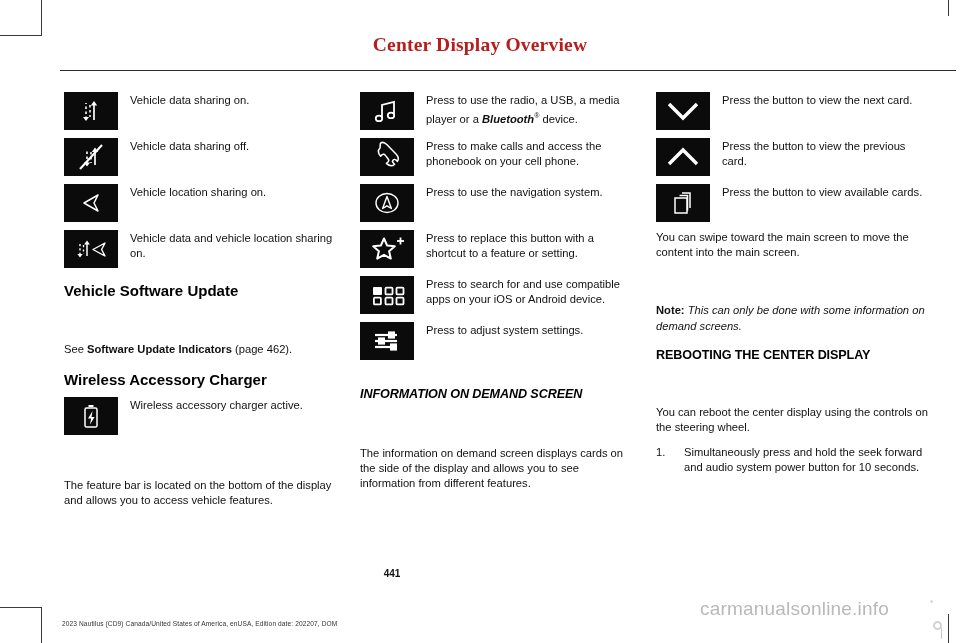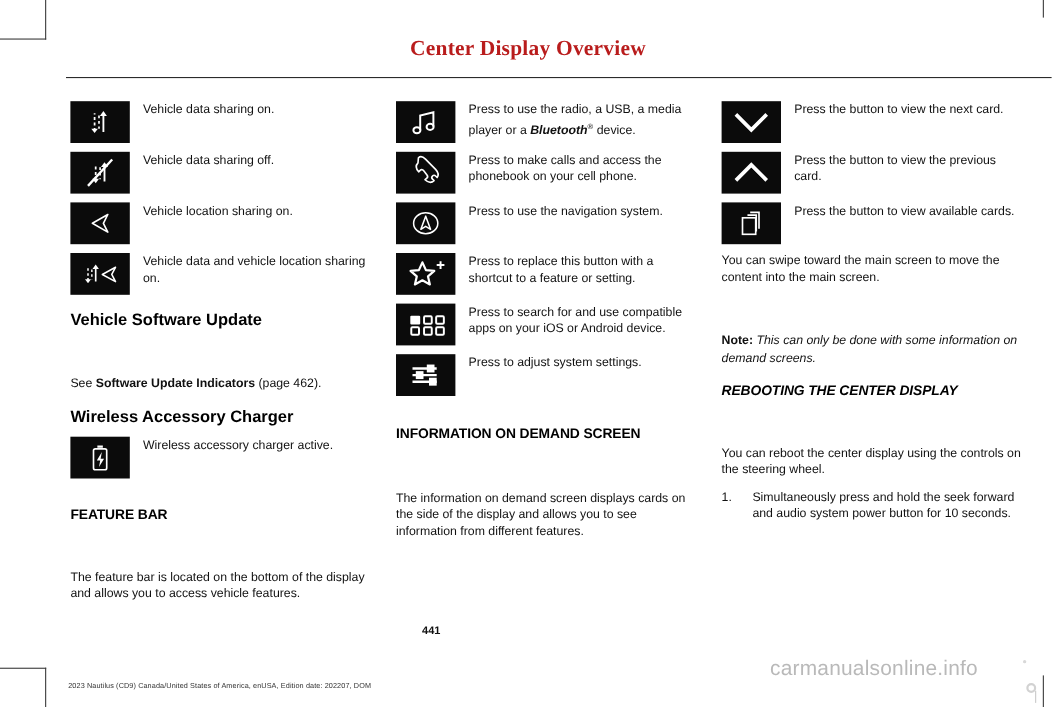--- a/index.html
+++ b/index.html
@@ -184,21 +184,20 @@
         <g fill="none" stroke="#fff" stroke-width="1.5">
           <rect x="21" y="11" width="12" height="19" rx="1.6"></rect>
           <path d="M24.5 9 h5" stroke-width="2"></path>
         </g>
         <path d="M28.6 14 L24 21.6 h3.1 L26 27.5 L30.6 20 h-3.1 z" fill="#fff"></path>
       </svg>
     </div>
     <div class="irow-text">Wireless accessory charger active.</div>
   </div>
 
-  <h2 class="sec caps" style="margin-top:26px;">FEATURE BAR</h2>
   <p class="body">The feature bar is located on the bottom of the display and allows you to access vehicle features.</p>
 </div>
 
 <div class="col col-mid">
 
   <div class="irow">
     <div class="icon-box">
       <svg width="54" height="38" viewBox="0 0 54 38">
         <g fill="none" stroke="#fff" stroke-width="1.8">
           <path d="M22 26 V13 L34 10 V23"></path>
@@ -269,21 +268,21 @@
           <path d="M15 19 h22" stroke-width="2.2"></path>
           <rect x="19" y="16.4" width="5" height="5.2"></rect>
           <path d="M15 25 h22" stroke-width="2.2"></path>
           <rect x="31" y="22.4" width="5" height="5.2"></rect>
         </g>
       </svg>
     </div>
     <div class="irow-text">Press to adjust system settings.</div>
   </div>
 
-  <h2 class="sec caps" style="margin-top:26px; line-height:17px;">INFORMATION ON DEMAND SCREEN</h2>
+  <h2 class="sec caps" style="margin-top:26px; line-height:17px;font-style:italic;">INFORMATION ON DEMAND SCREEN</h2>
   <p class="body">The information on demand screen displays cards on the side of the display and allows you to see information from different features.</p>
 </div>
 
 <div class="col col-right">
 
   <div class="irow">
     <div class="icon-box">
       <svg width="54" height="38" viewBox="0 0 54 38">
         <path d="M13 12 L27 26 L41 12" fill="none" stroke="#fff" stroke-width="3.4" stroke-linejoin="miter"></path>
       </svg>
@@ -309,21 +308,21 @@
           <rect x="19" y="14" width="12" height="15"></rect>
         </g>
       </svg>
     </div>
     <div class="irow-text">Press the button to view available cards.</div>
   </div>
 
   <p class="body tight" style="margin-top:8px;">You can swipe toward the main screen to move the content into the main screen.</p>
   <p class="body"><b>Note:</b><i> This can only be done with some information on demand screens.</i></p>
 
-  <h2 class="sec caps" style="font-style:italic;">REBOOTING THE CENTER DISPLAY</h2>
+  <h2 class="sec caps" style="">REBOOTING THE CENTER DISPLAY</h2>
   <p class="body">You can reboot the center display using the controls on the steering wheel.</p>
 
   <ol class="steps">
     <li>
       <span class="num">1.</span>
       <span>Simultaneously press and hold the seek forward and audio system power button for 10 seconds.</span>
     </li>
   </ol>
 </div>
 

